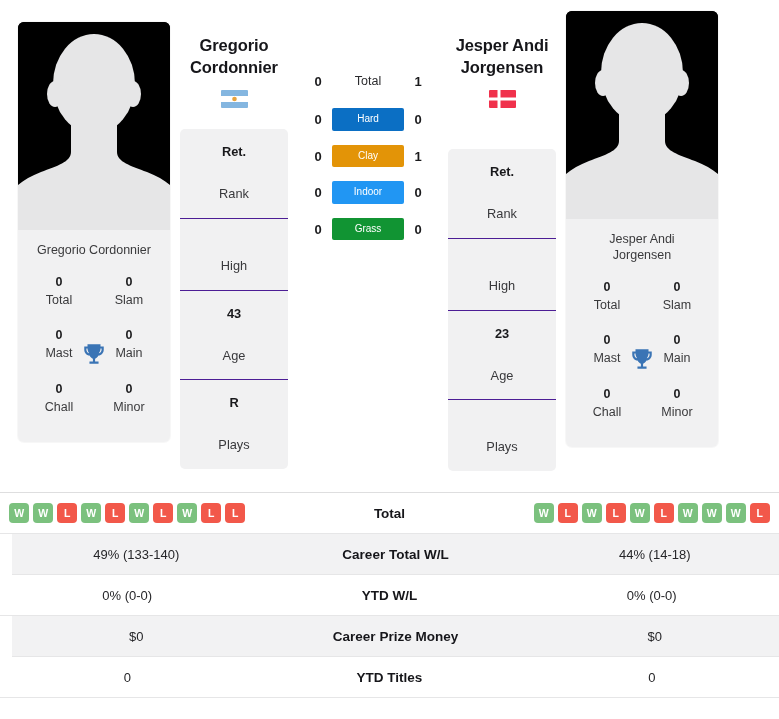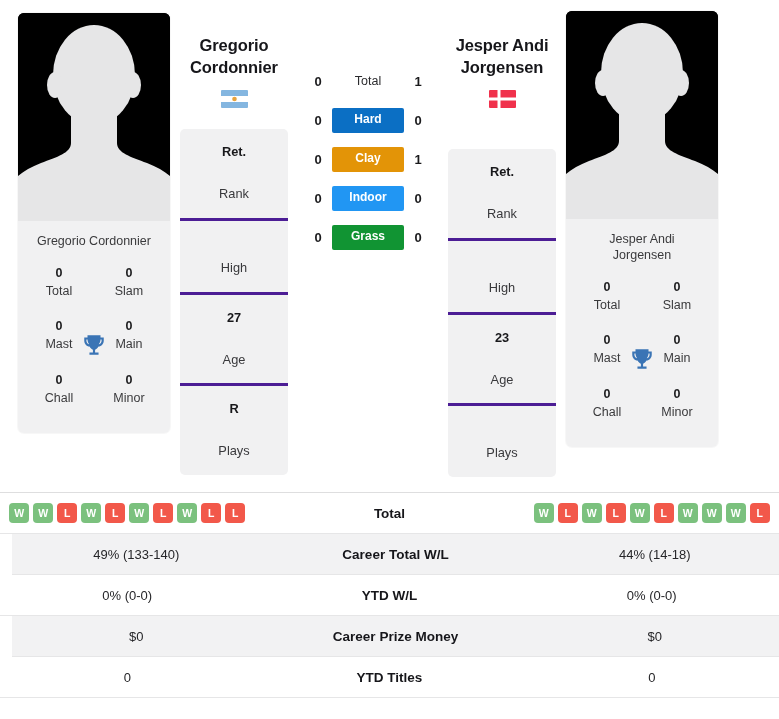--- a/index.html
+++ b/index.html
@@ -17,21 +17,21 @@
   .compare {
     display: flex;
     align-items: flex-start;
     padding: 8px 0 0 0;
     height: 492px;
   }
 
   
   .player-card {
     width: 152px;
-    margin: 5px 10px 0 18px;
+    margin: 14px 10px 0 18px;
     border-radius: 6px;
     background: #f1f1f2;
     overflow: hidden;
     box-shadow: 0 0 0 1px rgba(0,0,0,0.03);
   }
   .player-card.right { margin: 3px 18px 0 10px; }
 
   .photo {
     width: 100%;
     height: 208px;
@@ -101,21 +101,21 @@
     margin-top: 21px;
     width: 100%;
     background: #f1f1f2;
     border-radius: 5px;
     overflow: hidden;
   }
   .infocard.rightcard { margin-top: 41px; }
   .ic-row {
     padding: 14px 4px 15px;
     text-align: center;
-    border-bottom: 3px solid #4c1d95;
+    border-bottom: 1px solid #4c1d95;
   }
   .ic-row:last-child { border-bottom: none; }
   .ic-val { font-size: 12.8px; font-weight: 700; color: #18181b; line-height: 1.4; }
   .ic-lab { font-size: 12.8px; color: #39393c; line-height: 1.4; margin-top: 24px; }
 
   
   .surfaces {
     width: 160px;
     padding-top: 60px;
     display: flex;
@@ -132,22 +132,22 @@
   .scount {
     width: 28px;
     text-align: center;
     font-size: 13px;
     font-weight: 700;
     color: #1a1a1c;
   }
   .sbar {
     width: 72px;
     text-align: center;
-    font-size: 12px;
-    font-weight: 700;
+    font-size: 10px;
+    font-weight: 400;
     color: #ffffff;
     padding: 5px 0 6px;
     border-radius: 2px;
     line-height: 1.15;
   }
   .sbar.plain {
     color: #2b2b2e;
     font-weight: 400;
     background: transparent;
     font-size: 12.5px;
@@ -267,21 +267,21 @@
       <div class="infocard">
         <div class="ic-row">
           <div class="ic-val">Ret.</div>
           <div class="ic-lab">Rank</div>
         </div>
         <div class="ic-row">
           <div class="ic-val"></div>
           <div class="ic-lab">High</div>
         </div>
         <div class="ic-row">
-          <div class="ic-val">27</div>
+          <div class="ic-val">43</div>
           <div class="ic-lab">Age</div>
         </div>
         <div class="ic-row">
           <div class="ic-val">R</div>
           <div class="ic-lab">Plays</div>
         </div>
       </div>
     </div>
 
     <div class="surfaces">

